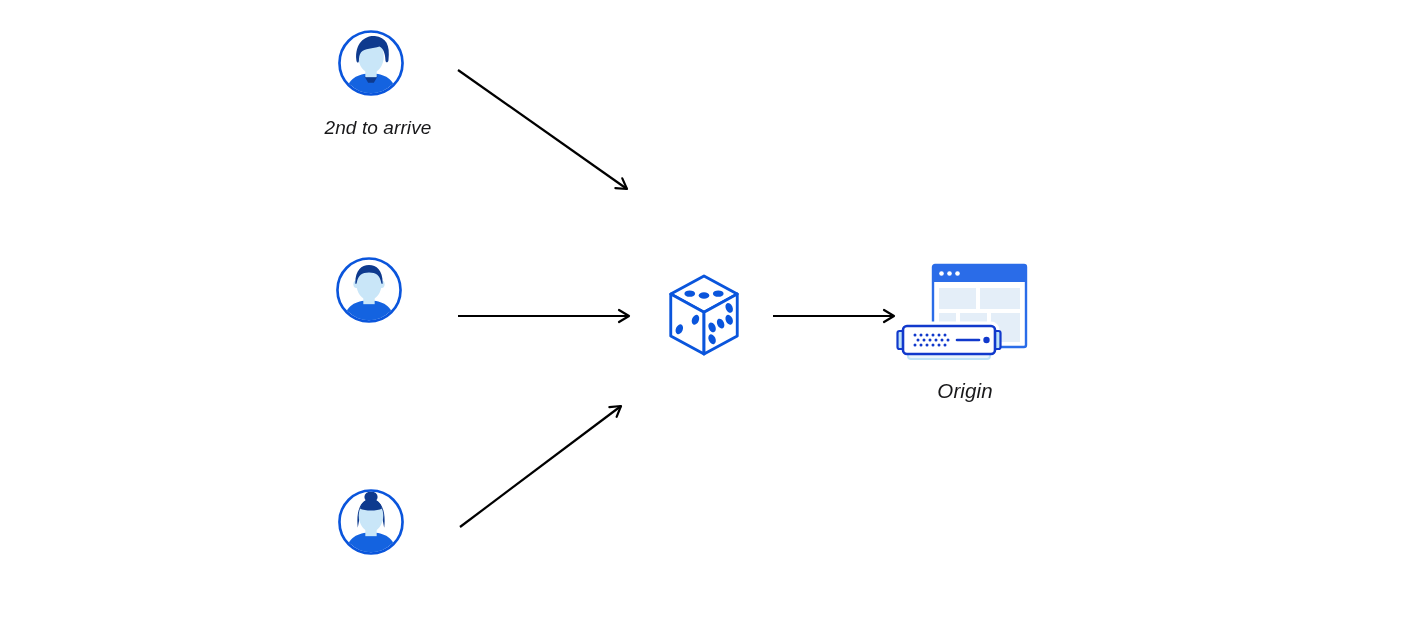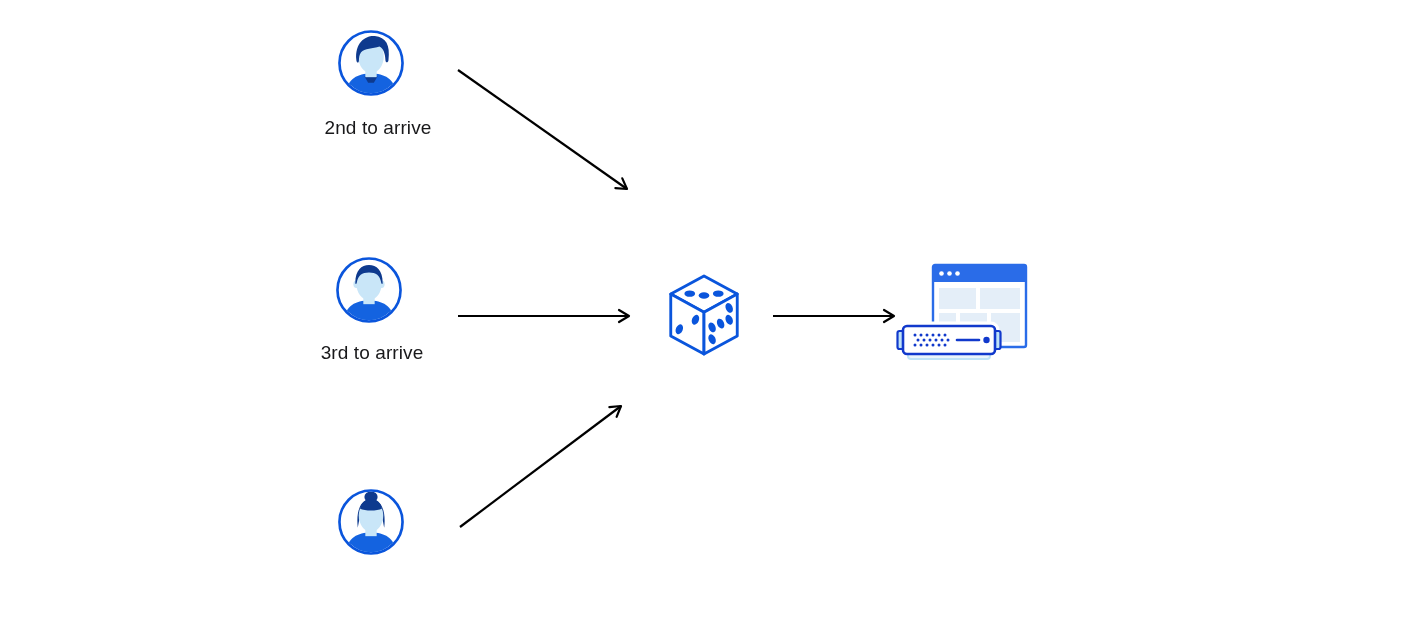--- a/index.html
+++ b/index.html
@@ -20,20 +20,21 @@
   body{
     background:var(--background);
     font-family:"Liberation Sans","DejaVu Sans",sans-serif;
     color:var(--text-color);
   }
   .canvas{
     position:relative;
     width:1405px;height:633px;
     background:var(--background);
     overflow:hidden;
+    font-style:italic;
   }
   .abs{position:absolute;}
   .node-label{
     position:absolute;
     width:220px;
     text-align:center;
     font-size:19px;
     line-height:23px;
     color:var(--text-color);
     letter-spacing:0.1px;
@@ -80,21 +81,20 @@
     <circle cx="36" cy="36" r="33.4" fill="#fff" stroke="var(--accent-blue)" stroke-width="2.8"></circle>
     <g clip-path="url(#clipB)">
       <path d="M8 72 C10 53 21 47 36 47 C51 47 62 53 64 72 Z" fill="var(--shirt-blue)"></path>
       <rect x="30" y="36" width="12" height="15" fill="var(--face-light-blue)"></rect>
       <ellipse cx="22.5" cy="30" rx="3" ry="4" fill="var(--face-light-blue)"></ellipse>
       <ellipse cx="49.5" cy="30" rx="3" ry="4" fill="var(--face-light-blue)"></ellipse>
       <path d="M36 13 C45.5 13 49.5 20.5 49.5 29 C49.5 38.5 43.5 46.5 36 46.5 C28.5 46.5 22.5 38.5 22.5 29 C22.5 20.5 26.5 13 36 13 Z" fill="var(--face-light-blue)"></path>
       <path d="M21.5 28.5 C21.5 15 28 9.5 36 9.5 C44 9.5 50.5 15 50.5 28.5 C50.5 30 49.3 30 49 28.5 C47.5 20.5 43.5 17.5 36 17.5 C28.5 17.5 24.5 20.5 23 28.5 C22.7 30 21.5 30 21.5 28.5 Z" fill="var(--navy-hair)"></path>
     </g>
   </svg>
-  <div class="node-label" style="left:262px;top:341px">3rd to arrive</div>
 
   <svg class="abs" style="left:337px;top:488px" width="68" height="68" viewBox="0 0 72 72">
     <clipPath id="clipC">
         <circle cx="36" cy="36" r="32"></circle>
       </clipPath>
     <circle cx="36" cy="36" r="33.4" fill="#fff" stroke="var(--accent-blue)" stroke-width="2.8"></circle>
     <g clip-path="url(#clipC)">
       <path d="M8 72 C10 53 21 47 36 47 C51 47 62 53 64 72 Z" fill="var(--shirt-blue)"></path>
       <rect x="30" y="36" width="12" height="15" fill="var(--face-light-blue)"></rect>
       <ellipse cx="36" cy="9.5" rx="7" ry="6" fill="var(--navy-hair)"></ellipse>
@@ -166,14 +166,15 @@
           <circle cx="25" cy="85" r="1.5"></circle>
           <circle cx="31" cy="85" r="1.5"></circle>
           <circle cx="37" cy="85" r="1.5"></circle>
           <circle cx="43" cy="85" r="1.5"></circle>
           <circle cx="49" cy="85" r="1.5"></circle>
       </g>
       <line x1="61" y1="80" x2="83" y2="80" stroke="var(--server-blue)" stroke-width="2.6" stroke-linecap="round"></line>
       <circle cx="90.5" cy="80" r="3.2" fill="var(--server-blue)"></circle>
     </g>
   </svg>
+  <div class="node-label origin-label" style="left:855px;top:379px">Origin</div>
 
 </div>
 
 </body></html>

